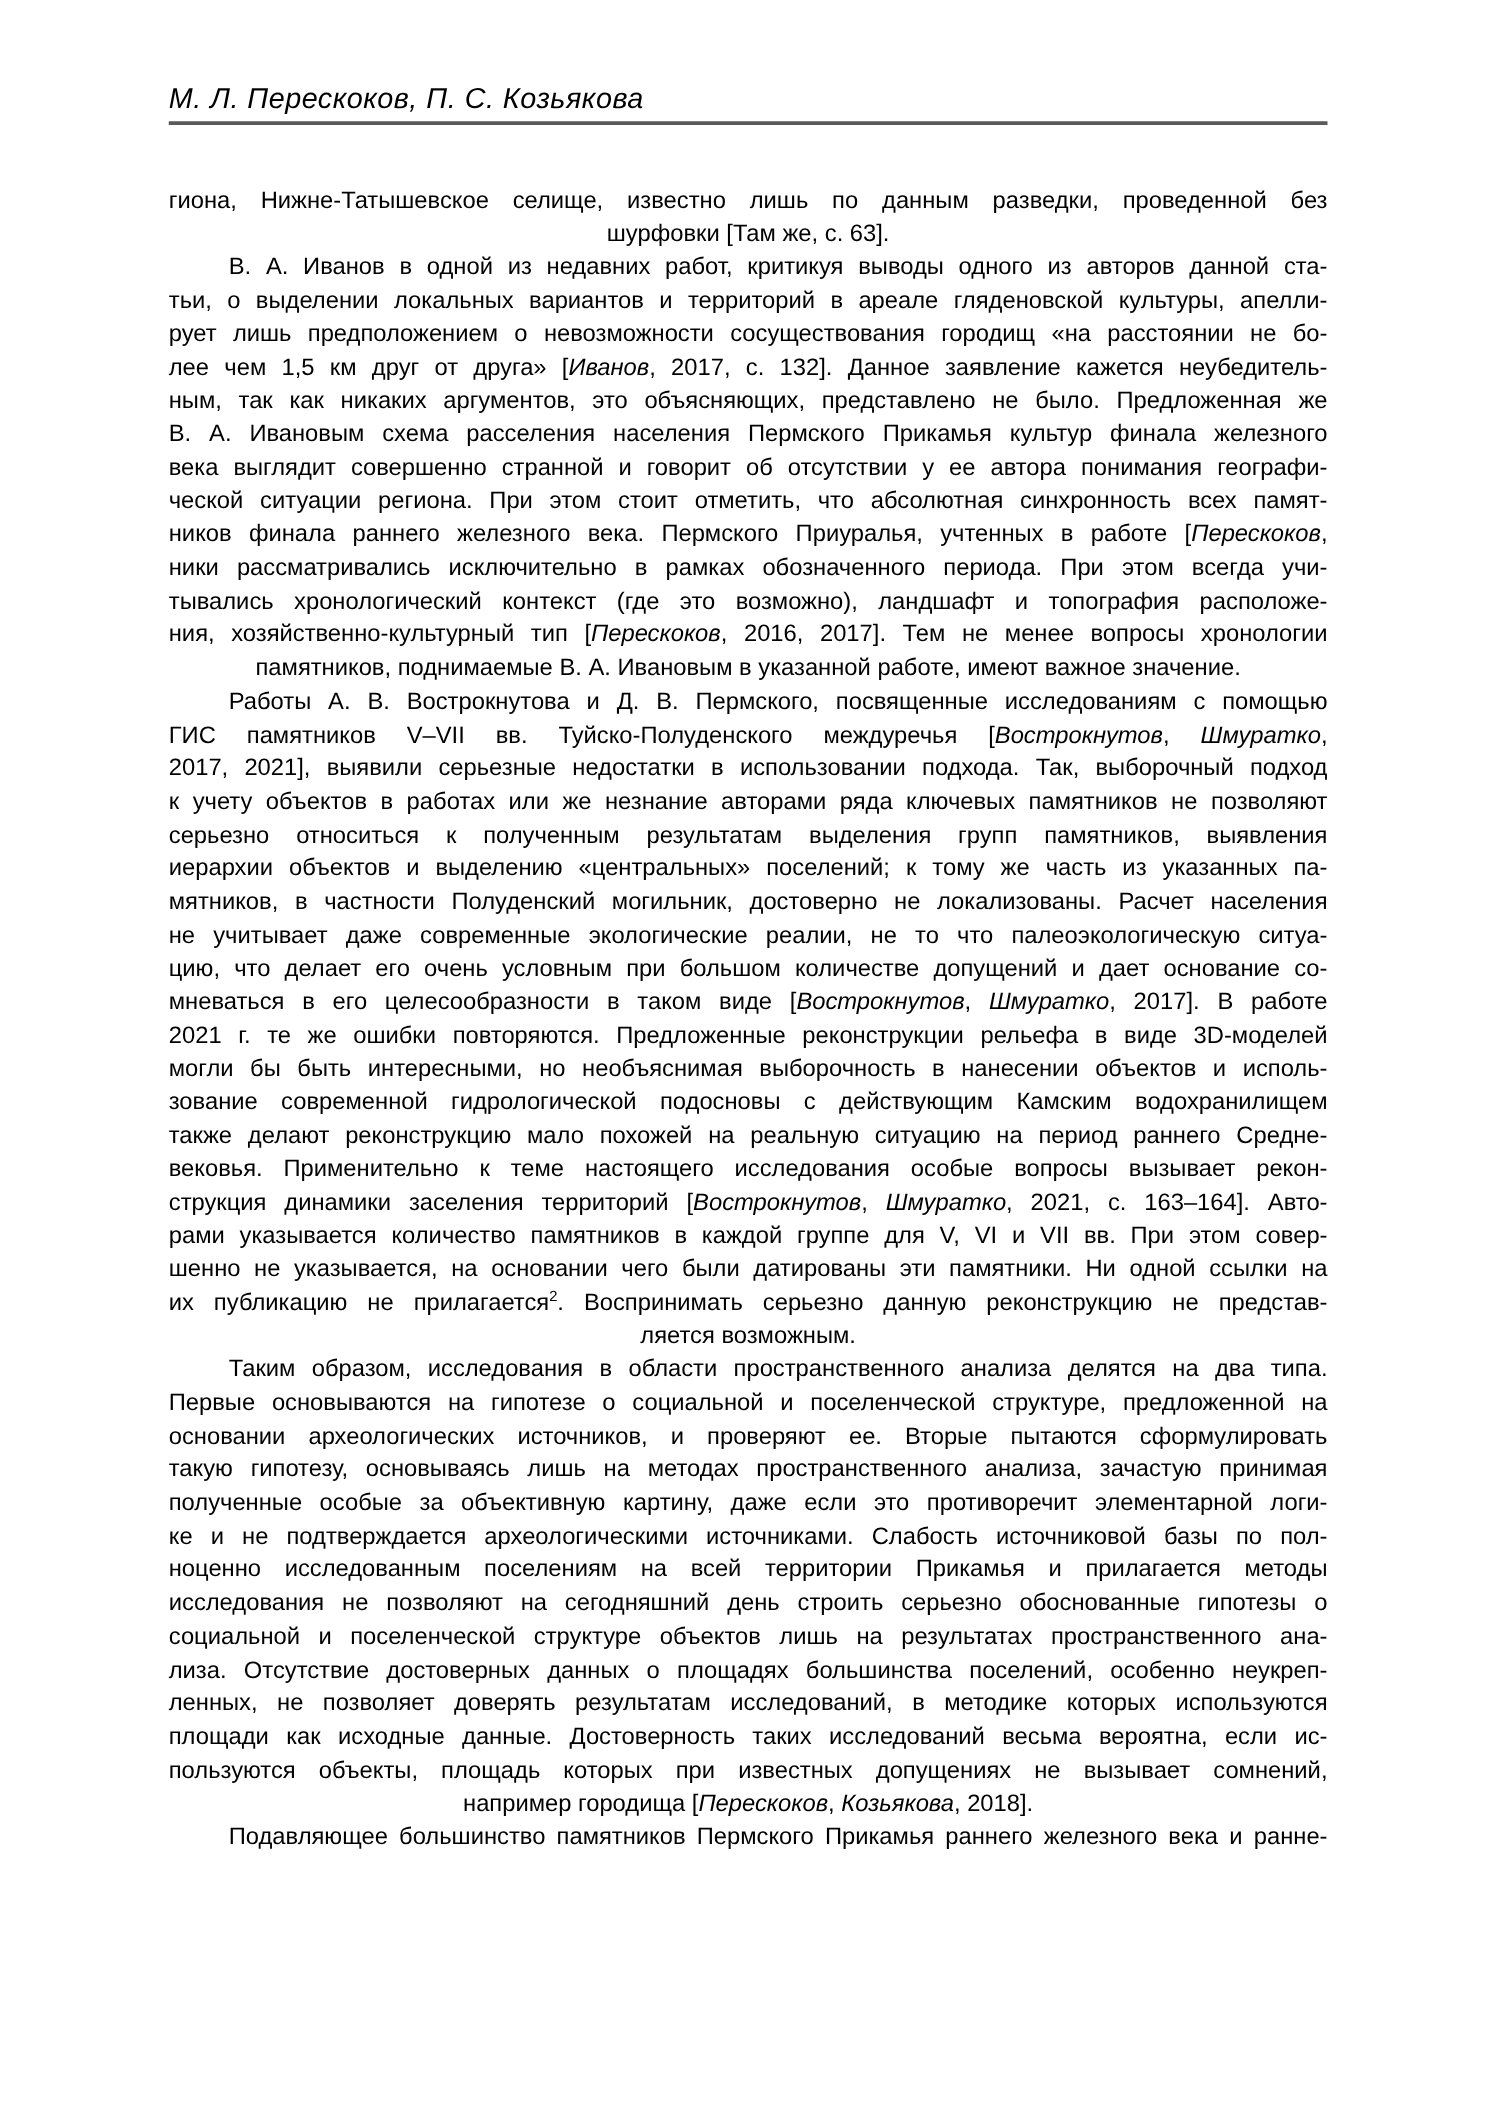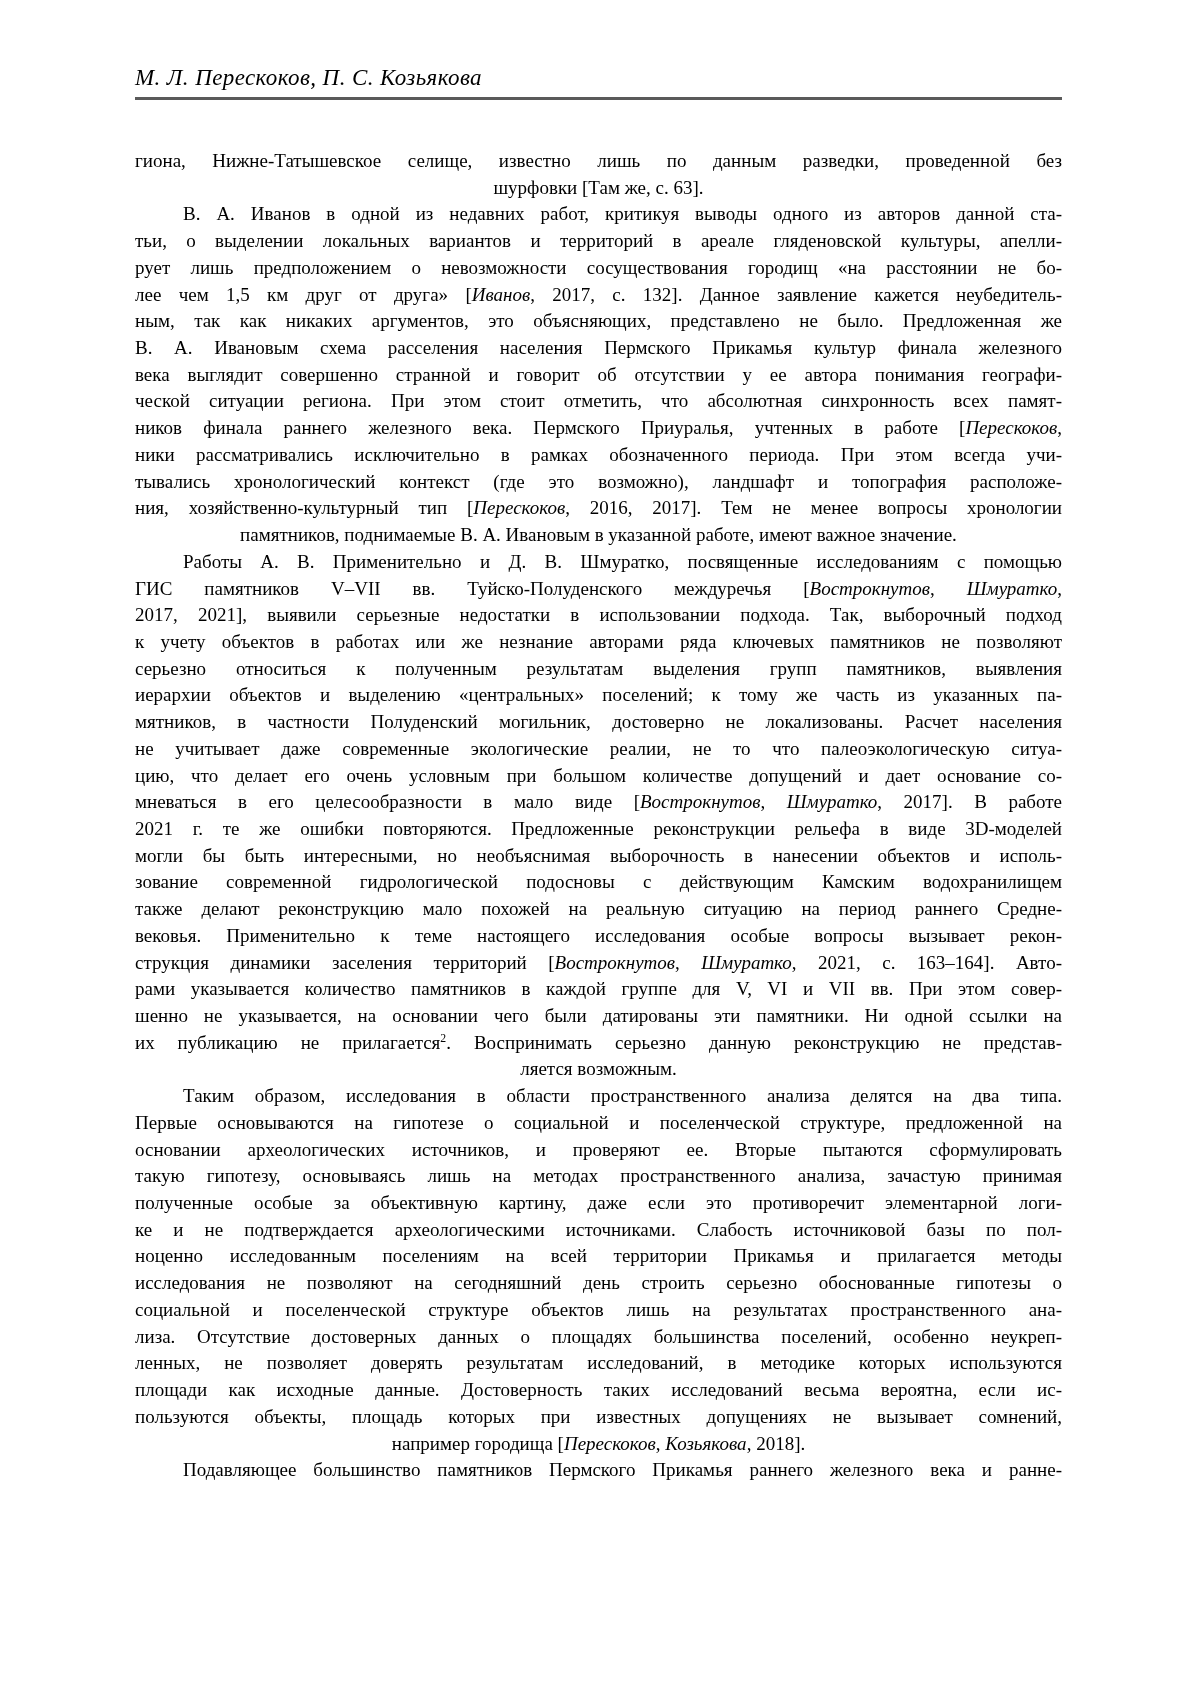--- a/index.html
+++ b/index.html
@@ -5,21 +5,21 @@
   html, body {
     margin: 0;
     padding: 0;
     background: #ffffff;
   }
   .page {
     position: relative;
     width: 1200px;
     height: 1598px;
     background: var(--bg, #ffffff);
-    font-family: Liberation Serif, serif;
+    font-family: Liberation Sans, sans-serif;
     color: var(--text, #000000);
     overflow: hidden;
   }
   .running-header {
     position: absolute;
     left: 135px;
     top: 63px;
     width: 927px;
   }
   .authors {
@@ -90,30 +90,30 @@
         <div class="line just"><span>В. А. Ивановым схема расселения населения Пермского Прикамья культур финала железного</span></div>
         <div class="line just"><span>века выглядит совершенно странной и говорит об отсутствии у ее автора понимания географи-</span></div>
         <div class="line just"><span>ческой ситуации региона. При этом стоит отметить, что абсолютная синхронность всех памят-</span></div>
         <div class="line just"><span>ников финала раннего железного века. Пермского Приуралья, учтенных в работе [</span><span class="it">Перескоков</span><span>,</span></div>
         <div class="line just"><span>ники рассматривались исключительно в рамках обозначенного периода. При этом всегда учи-</span></div>
         <div class="line just"><span>тывались хронологический контекст (где это возможно), ландшафт и топография расположе-</span></div>
         <div class="line just"><span>ния, хозяйственно-культурный тип [</span><span class="it">Перескоков</span><span>, 2016, 2017]. Тем не менее вопросы хронологии</span></div>
         <div class="line"><span>памятников, поднимаемые В. А. Ивановым в указанной работе, имеют важное значение.</span></div>
       </div>
       <div class="para indent">
-        <div class="line just"><span>Работы А. В. Применительно и Д. В. Шмуратко, посвященные исследованиям с помощью</span></div>
+        <div class="line just"><span>Работы А. В. Вострокнутова и Д. В. Пермского, посвященные исследованиям с помощью</span></div>
         <div class="line just"><span>ГИС памятников V–VII вв. Туйско-Полуденского междуречья [</span><span class="it">Вострокнутов</span><span>, </span><span class="it">Шмуратко</span><span>,</span></div>
         <div class="line just"><span>2017, 2021], выявили серьезные недостатки в использовании подхода. Так, выборочный подход</span></div>
         <div class="line just"><span>к учету объектов в работах или же незнание авторами ряда ключевых памятников не позволяют</span></div>
         <div class="line just"><span>серьезно относиться к полученным результатам выделения групп памятников, выявления</span></div>
         <div class="line just"><span>иерархии объектов и выделению «центральных» поселений; к тому же часть из указанных па-</span></div>
         <div class="line just"><span>мятников, в частности Полуденский могильник, достоверно не локализованы. Расчет населения</span></div>
         <div class="line just"><span>не учитывает даже современные экологические реалии, не то что палеоэкологическую ситуа-</span></div>
         <div class="line just"><span>цию, что делает его очень условным при большом количестве допущений и дает основание со-</span></div>
-        <div class="line just"><span>мневаться в его целесообразности в мало виде [</span><span class="it">Вострокнутов</span><span>, </span><span class="it">Шмуратко</span><span>, 2017]. В работе</span></div>
+        <div class="line just"><span>мневаться в его целесообразности в таком виде [</span><span class="it">Вострокнутов</span><span>, </span><span class="it">Шмуратко</span><span>, 2017]. В работе</span></div>
         <div class="line just"><span>2021 г. те же ошибки повторяются. Предложенные реконструкции рельефа в виде 3D-моделей</span></div>
         <div class="line just"><span>могли бы быть интересными, но необъяснимая выборочность в нанесении объектов и исполь-</span></div>
         <div class="line just"><span>зование современной гидрологической подосновы с действующим Камским водохранилищем</span></div>
         <div class="line just"><span>также делают реконструкцию мало похожей на реальную ситуацию на период раннего Средне-</span></div>
         <div class="line just"><span>вековья. Применительно к теме настоящего исследования особые вопросы вызывает рекон-</span></div>
         <div class="line just"><span>струкция динамики заселения территорий [</span><span class="it">Вострокнутов</span><span>, </span><span class="it">Шмуратко</span><span>, 2021, с. 163–164]. Авто-</span></div>
         <div class="line just"><span>рами указывается количество памятников в каждой группе для V, VI и VII вв. При этом совер-</span></div>
         <div class="line just"><span>шенно не указывается, на основании чего были датированы эти памятники. Ни одной ссылки на</span></div>
         <div class="line just"><span>их публикацию не прилагается</span><sup>2</sup><span>. Воспринимать серьезно данную реконструкцию не представ-</span></div>
         <div class="line"><span>ляется возможным.</span></div>

